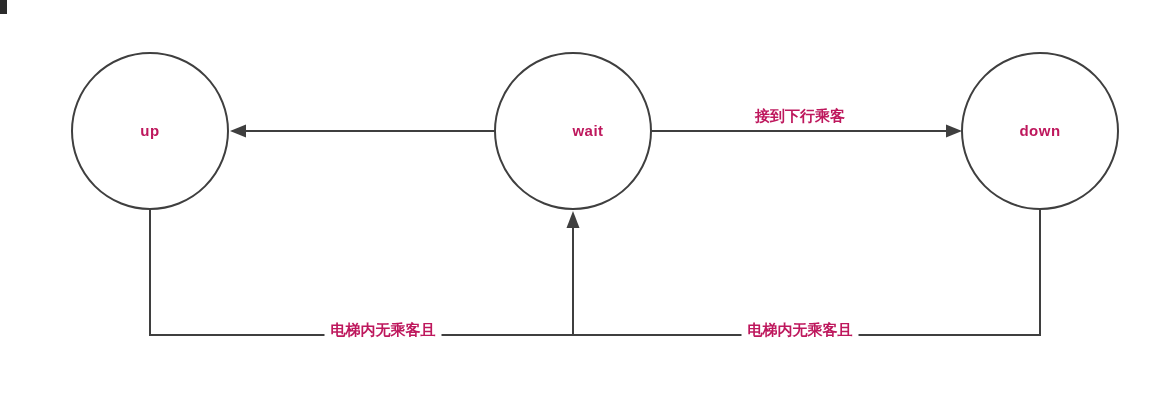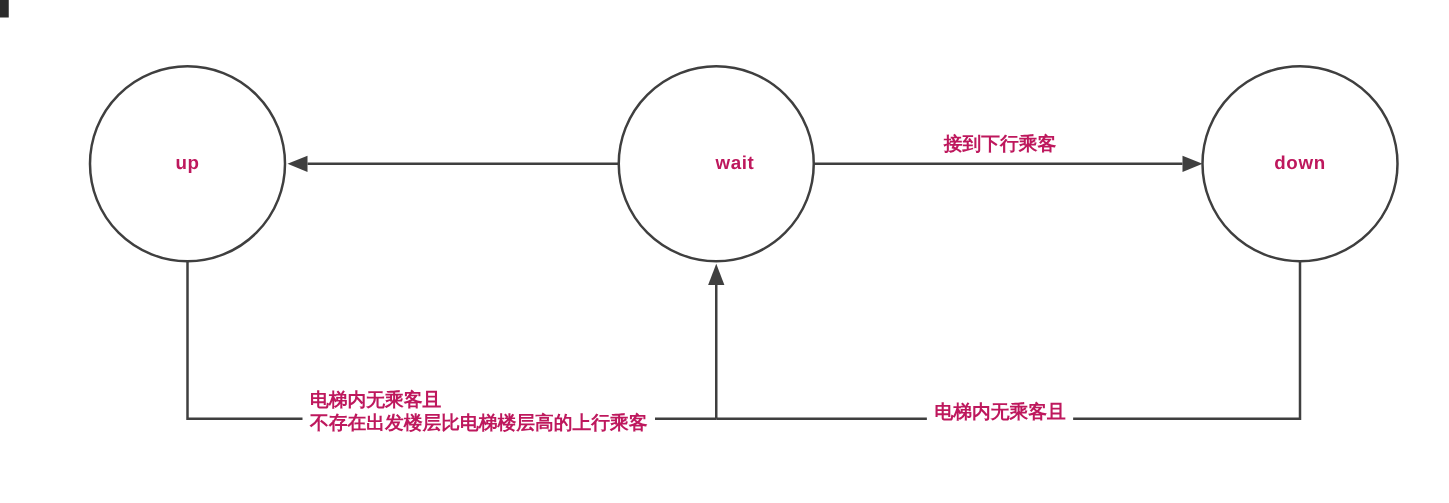--- a/index.html
+++ b/index.html
@@ -87,20 +87,19 @@
   </svg>
 
   <div class="label state-label state-up-label">up</div>
   <div class="label state-label state-wait-label">wait</div>
   <div class="label state-label state-down-label">down</div>
 
   <div class="label edge-label edge-wait-down-label">接到下行乘客</div>
 
   <div class="label edge-label-block edge-up-wait-label">
     <span class="line">电梯内无乘客且</span>
-    <span class="line">不存在出发楼层比电梯楼层高的上行乘客</span>
   </div>
 
   <div class="label edge-label-block edge-down-wait-label">
     <span class="line">电梯内无乘客且</span>
   </div>
 
 </div>
 
 </body></html>

